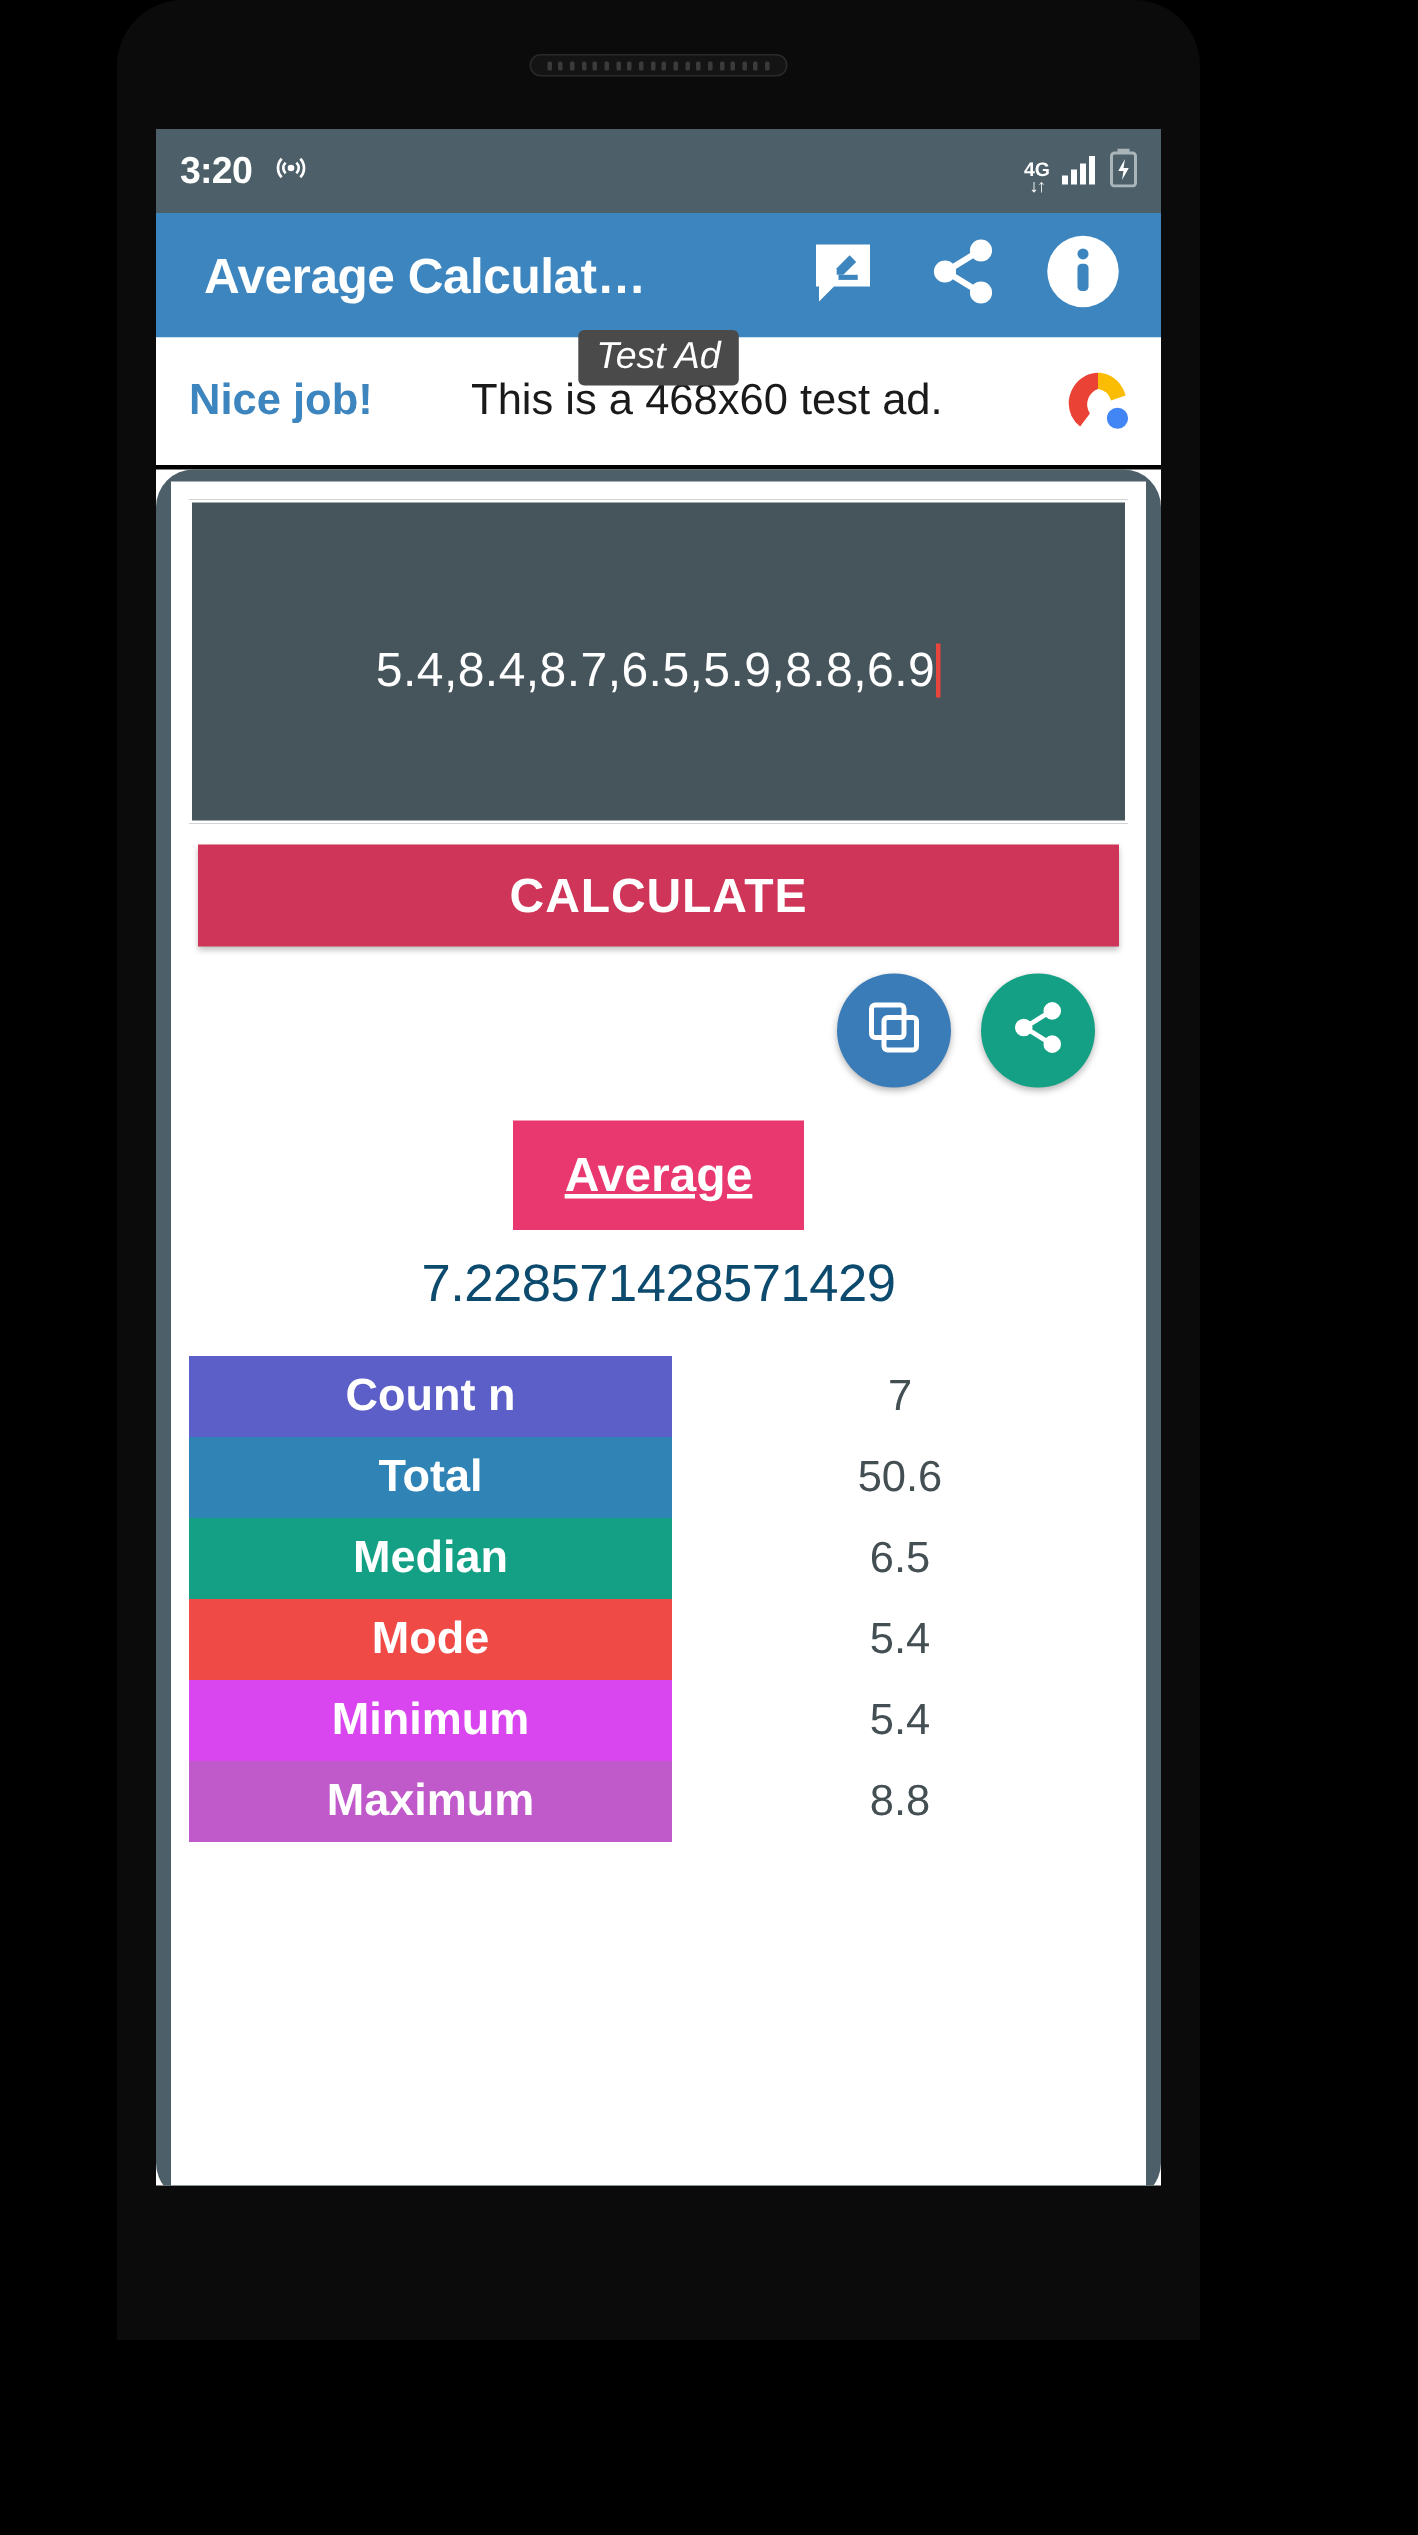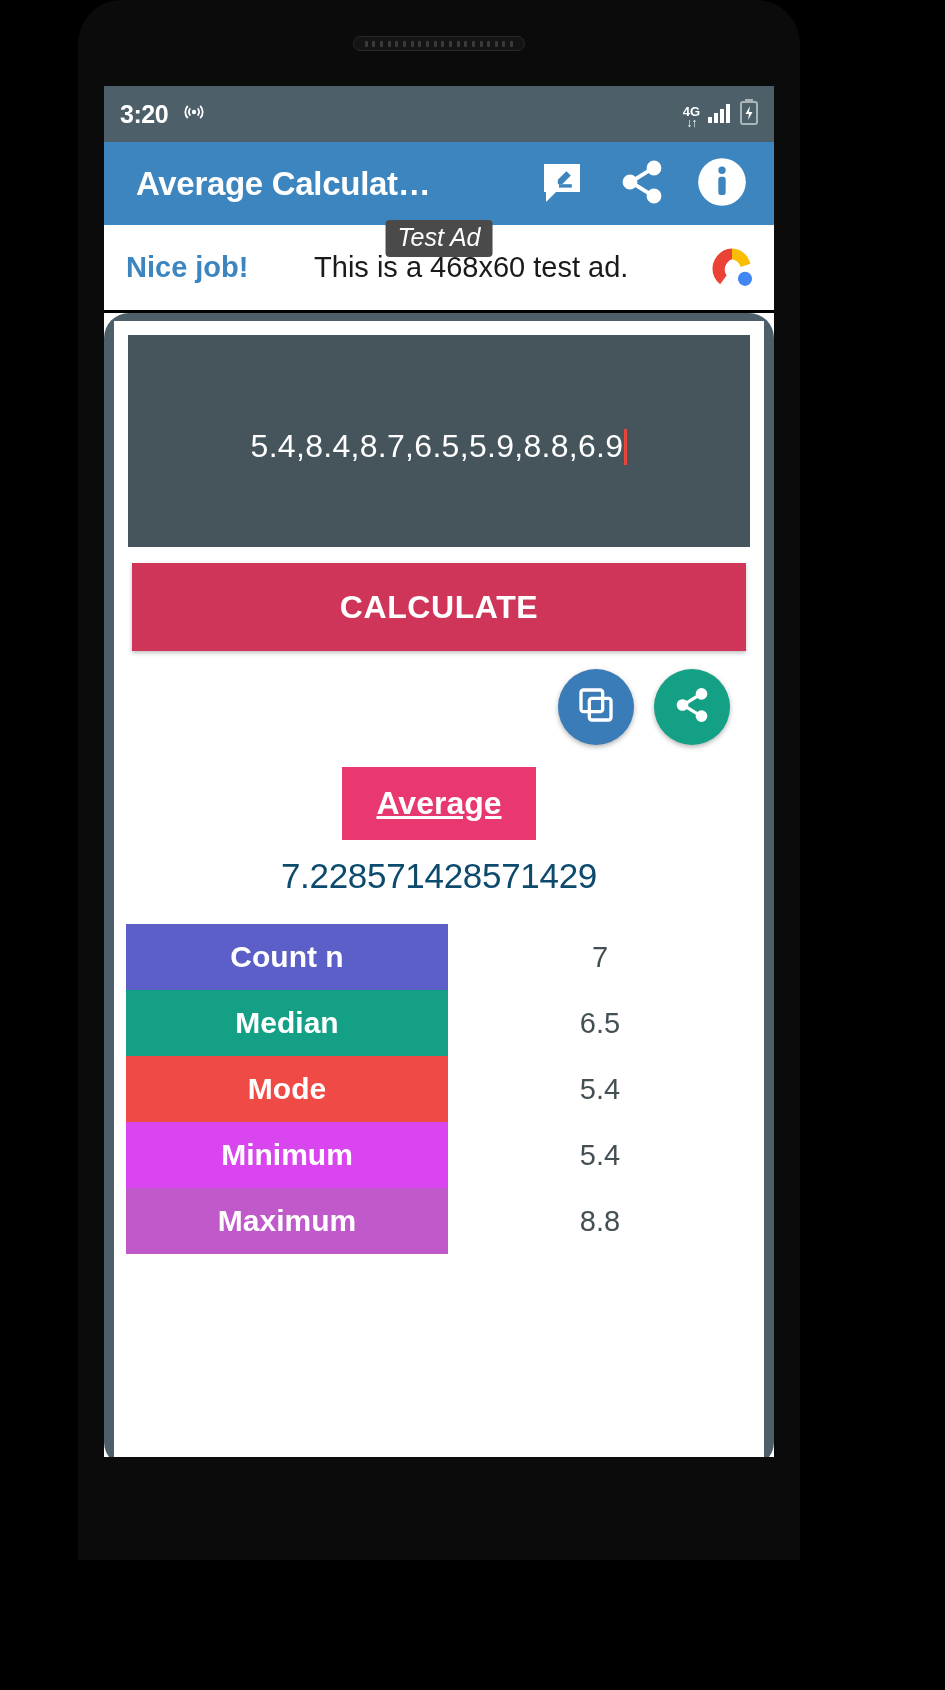--- a/index.html
+++ b/index.html
@@ -181,21 +181,21 @@
     width: 3px;
     height: 36px;
     background: #e8453c;
     vertical-align: -7px;
     margin-left: 1px;
   }
 
   
   #calculate-button {
     margin: 14px 6px 0;
-    height: 88px;
+    height: 68px;
     background: #cf3558;
     display: flex;
     align-items: center;
     justify-content: center;
     color: #ffffff;
     font-size: 32px;
     font-weight: bold;
     letter-spacing: 0.6px;
     cursor: pointer;
     box-shadow: 0 2px 4px rgba(0,0,0,0.25);
@@ -237,21 +237,21 @@
     font-weight: normal;
     letter-spacing: -0.3px;
   }
 
   
   #stats-table {
     margin-top: 28px;
     width: 100%;
     border-collapse: collapse;
   }
-  #stats-table td { padding: 16px; }
+  #stats-table td { padding: 4px; }
   .stat-label {
     width: 322px;
     height: 54px;
     color: #ffffff;
     font-size: 30px;
     font-weight: bold;
     text-align: center;
     vertical-align: middle;
   }
   .stat-value {
@@ -417,20 +417,24 @@
         <div id="average-value">7.228571428571429</div>
       </div>
 
       <table id="stats-table">
         <tbody id="stats-body">
             <tr>
               <td class="stat-label" style="background: rgb(91, 95, 199);">Count n</td>
               <td class="stat-value">7</td>
             </tr>
             <tr>
+              <td class="stat-label" style="background: rgb(48, 131, 181);">Total</td>
+              <td class="stat-value">50.6</td>
+            </tr>
+            <tr>
               <td class="stat-label" style="background: rgb(20, 160, 133);">Median</td>
               <td class="stat-value">6.5</td>
             </tr>
             <tr>
               <td class="stat-label" style="background: rgb(239, 74, 70);">Mode</td>
               <td class="stat-value">5.4</td>
             </tr>
             <tr>
               <td class="stat-label" style="background: #d946ef;">Minimum</td>
               <td class="stat-value">5.4</td>

